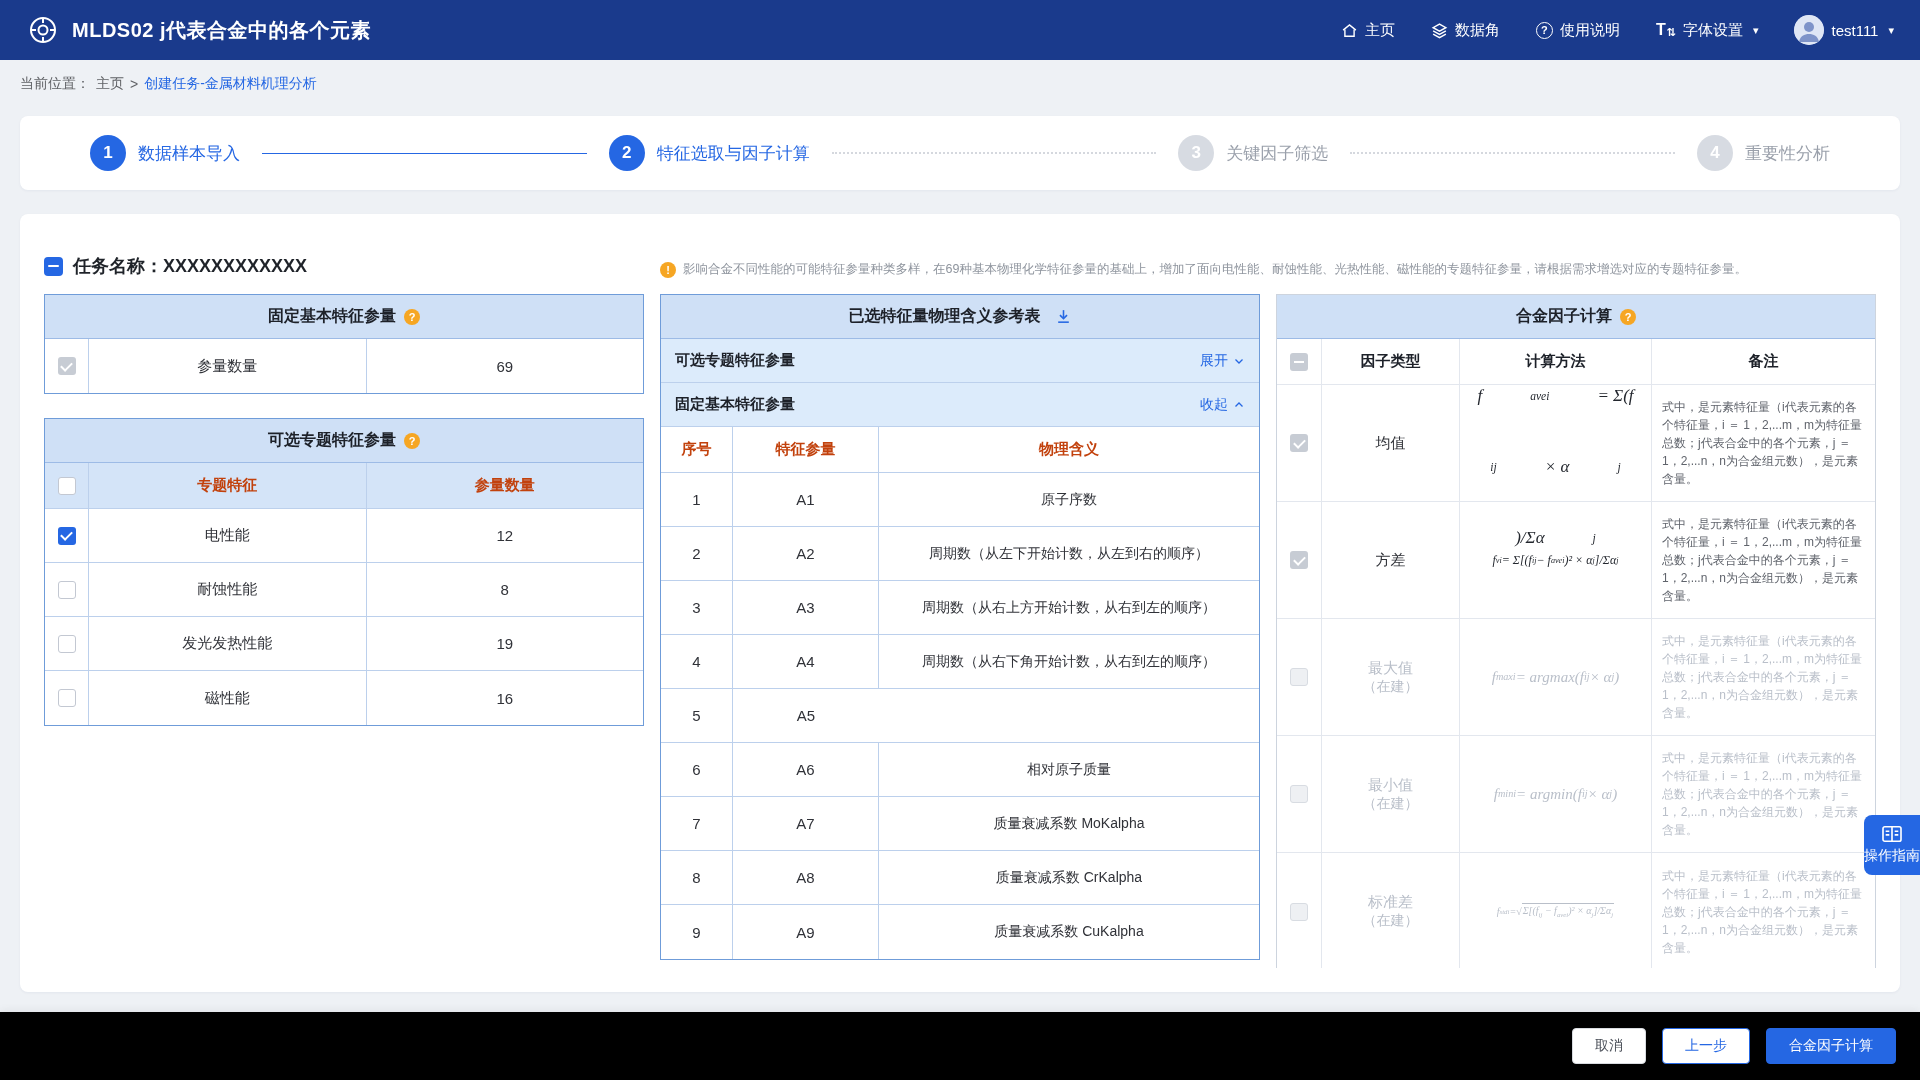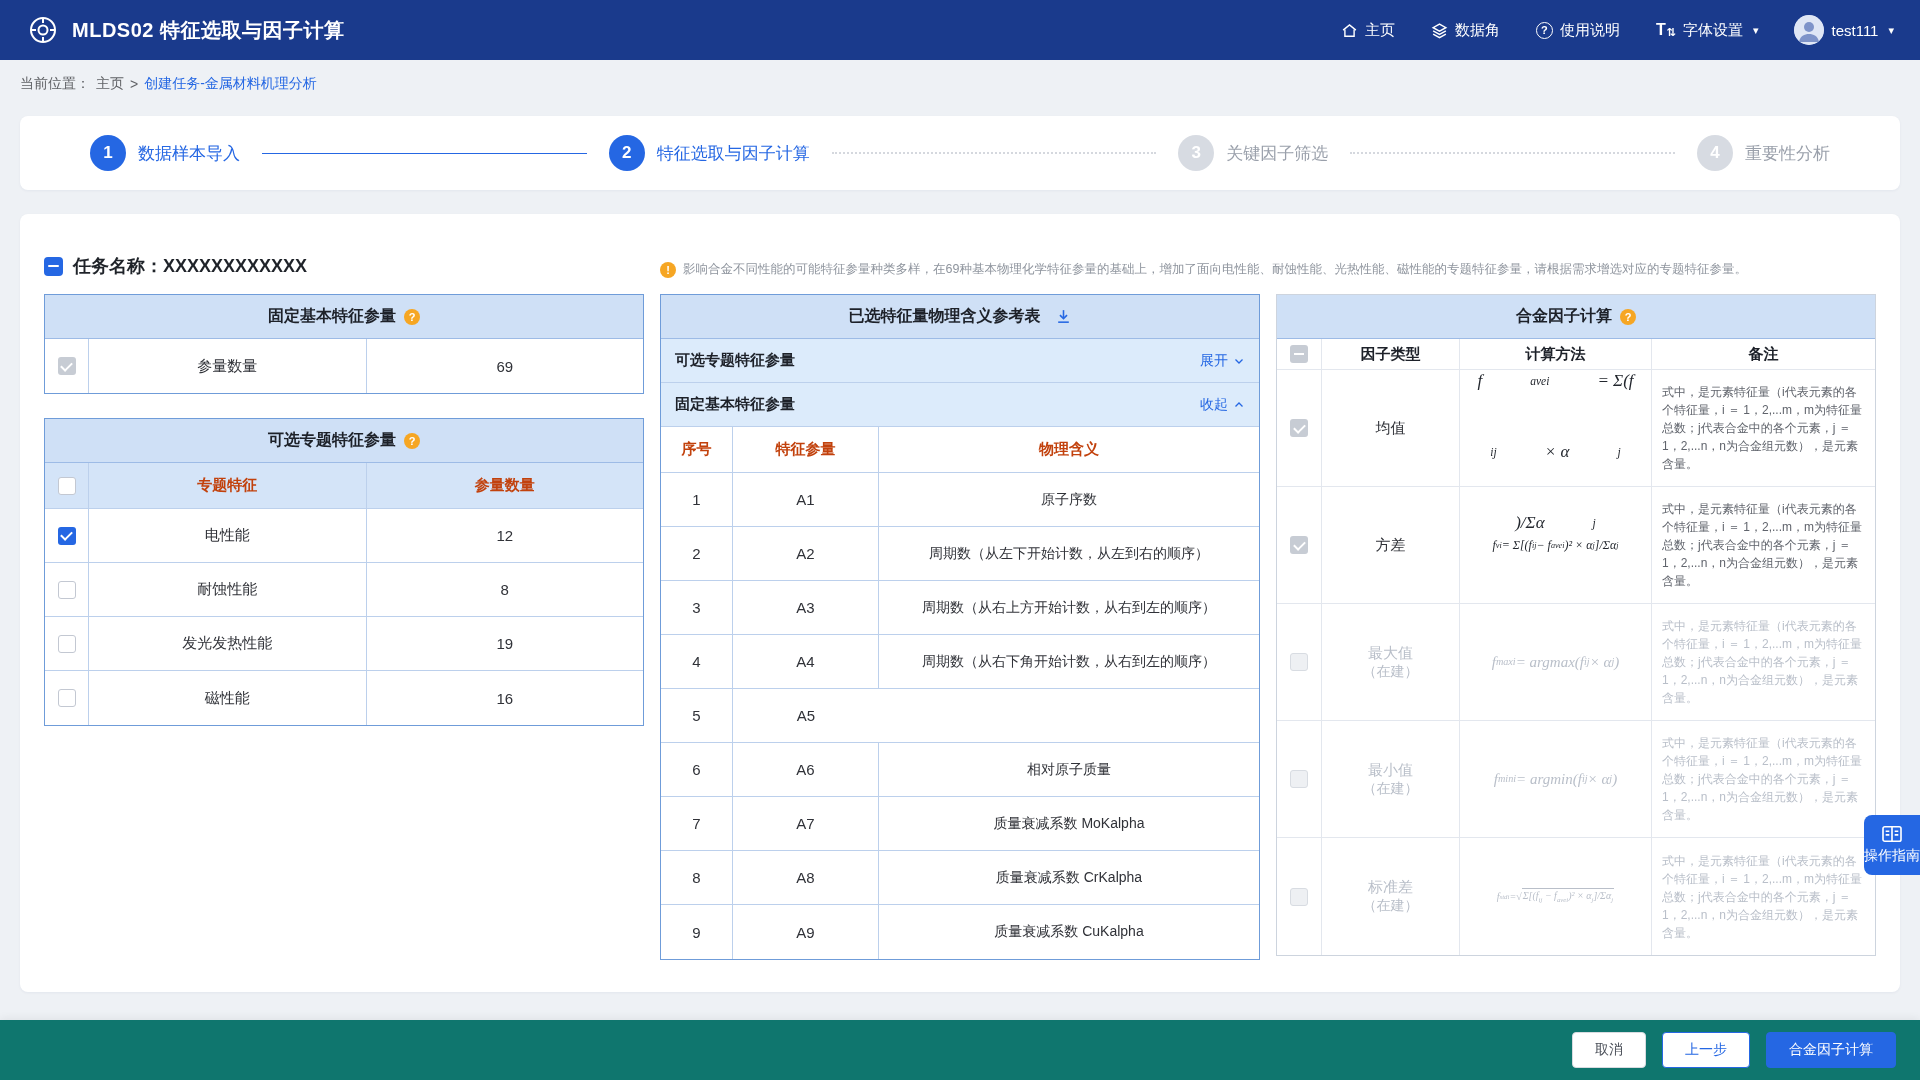--- a/index.html
+++ b/index.html
@@ -84,21 +84,21 @@
 
 
 .section-row{height:44px;background:#dcebfb;display:flex;align-items:center;justify-content:space-between;padding:0 14px;border-bottom:1px solid #bcd0ec}
 .section-label{font-size:15px;font-weight:bold;color:#1d2129}
 .section-action{display:flex;align-items:center;gap:5px;font-size:14px;color:#2567e3;cursor:pointer}
 
 
 .tbl-gray{border:1px solid #cdd4de;background:#fff}
 .frow{display:flex;border-bottom:1px solid #e3e7ee;height:117px}
 .frow:last-child{border-bottom:none}
-.fhead{height:31px}
+.fhead{height:46px}
 .fcell{display:flex;flex-direction:column;align-items:center;justify-content:center;border-right:1px solid #e3e7ee;font-size:15px;color:#303238;text-align:center;padding:0 4px}
 .fcell:last-child{border-right:none}
 .fw45{flex:0 0 45px;padding:0}
 .fw138{flex:0 0 138px}
 .fw192{flex:0 0 192px}
 .fgrow{flex:1}
 .fcell.headc{flex-direction:row;font-weight:bold;color:#1d2129}
 .formula{font-family:"Liberation Serif","DejaVu Serif",serif;font-style:italic;color:#23272e;line-height:1.35;flex-direction:row;flex-wrap:wrap;justify-content:center}
 .formula sub{font-size:68%}
 .ovl{display:inline-block;border-top:1px solid currentColor;padding:0 1px}
@@ -110,40 +110,40 @@
 
 
 .dl-ic{display:inline-flex;margin-left:6px;cursor:pointer}
 .chev{display:inline-flex}
 
 
 .guide-float{position:absolute;right:0;top:815px;width:56px;height:60px;background:#2567e3;border-radius:8px 0 0 8px;color:#fff;display:flex;flex-direction:column;align-items:center;justify-content:center;gap:4px;cursor:pointer;z-index:5}
 .guide-label{font-size:14px;white-space:nowrap}
 
 
-.footer{position:absolute;left:0;right:0;bottom:0;height:60px;background:#0f766e;display:flex;align-items:center;justify-content:flex-end;gap:16px;padding-right:24px;box-shadow:0 -2px 8px rgba(0,0,0,.06)}
+.footer{position:absolute;left:0;right:0;bottom:0;height:68px;background:#000000;display:flex;align-items:center;justify-content:flex-end;gap:16px;padding-right:24px;box-shadow:0 -2px 8px rgba(0,0,0,.06)}
 .btn{height:36px;border-radius:4px;font-size:14px;padding:0 22px;cursor:pointer;font-family:inherit}
 .btn.plain{background:#fff;border:1px solid #d8dbe0;color:#494e57}
 .btn.outline{background:#fff;border:1px solid #2567e3;color:#2567e3}
 .btn.primary{background:#2567e3;border:1px solid #2567e3;color:#fff}
 svg{display:block}
 </style>
 </head>
 <body>
 
 <header class="navbar">
   <div class="nav-left">
     <span class="logo-badge">
       <svg width="30" height="30" viewBox="0 0 30 30" fill="none" stroke="#fff" stroke-width="2">
         <circle cx="15" cy="15" r="12"></circle>
         <circle cx="15" cy="15" r="4.5"></circle>
         <path d="M15 3v5M15 22v5M3 15h5M22 15h5"></path>
       </svg>
     </span>
-    <span class="app-title">MLDS02 特征选取与因子计算</span>
+    <span class="app-title">MLDS02 j代表合金中的各个元素</span>
   </div>
   <nav class="nav-right">
     <a class="nav-item">
       <span>
         <svg width="17" height="17" viewBox="0 0 24 24" fill="none" stroke="#fff" stroke-width="2">
           <path d="M3 11.5 12 4l9 7.5"></path>
             <path d="M5.5 10.5V20h13v-9.5"></path>
         </svg>
       </span>
       <span>主页</span>

